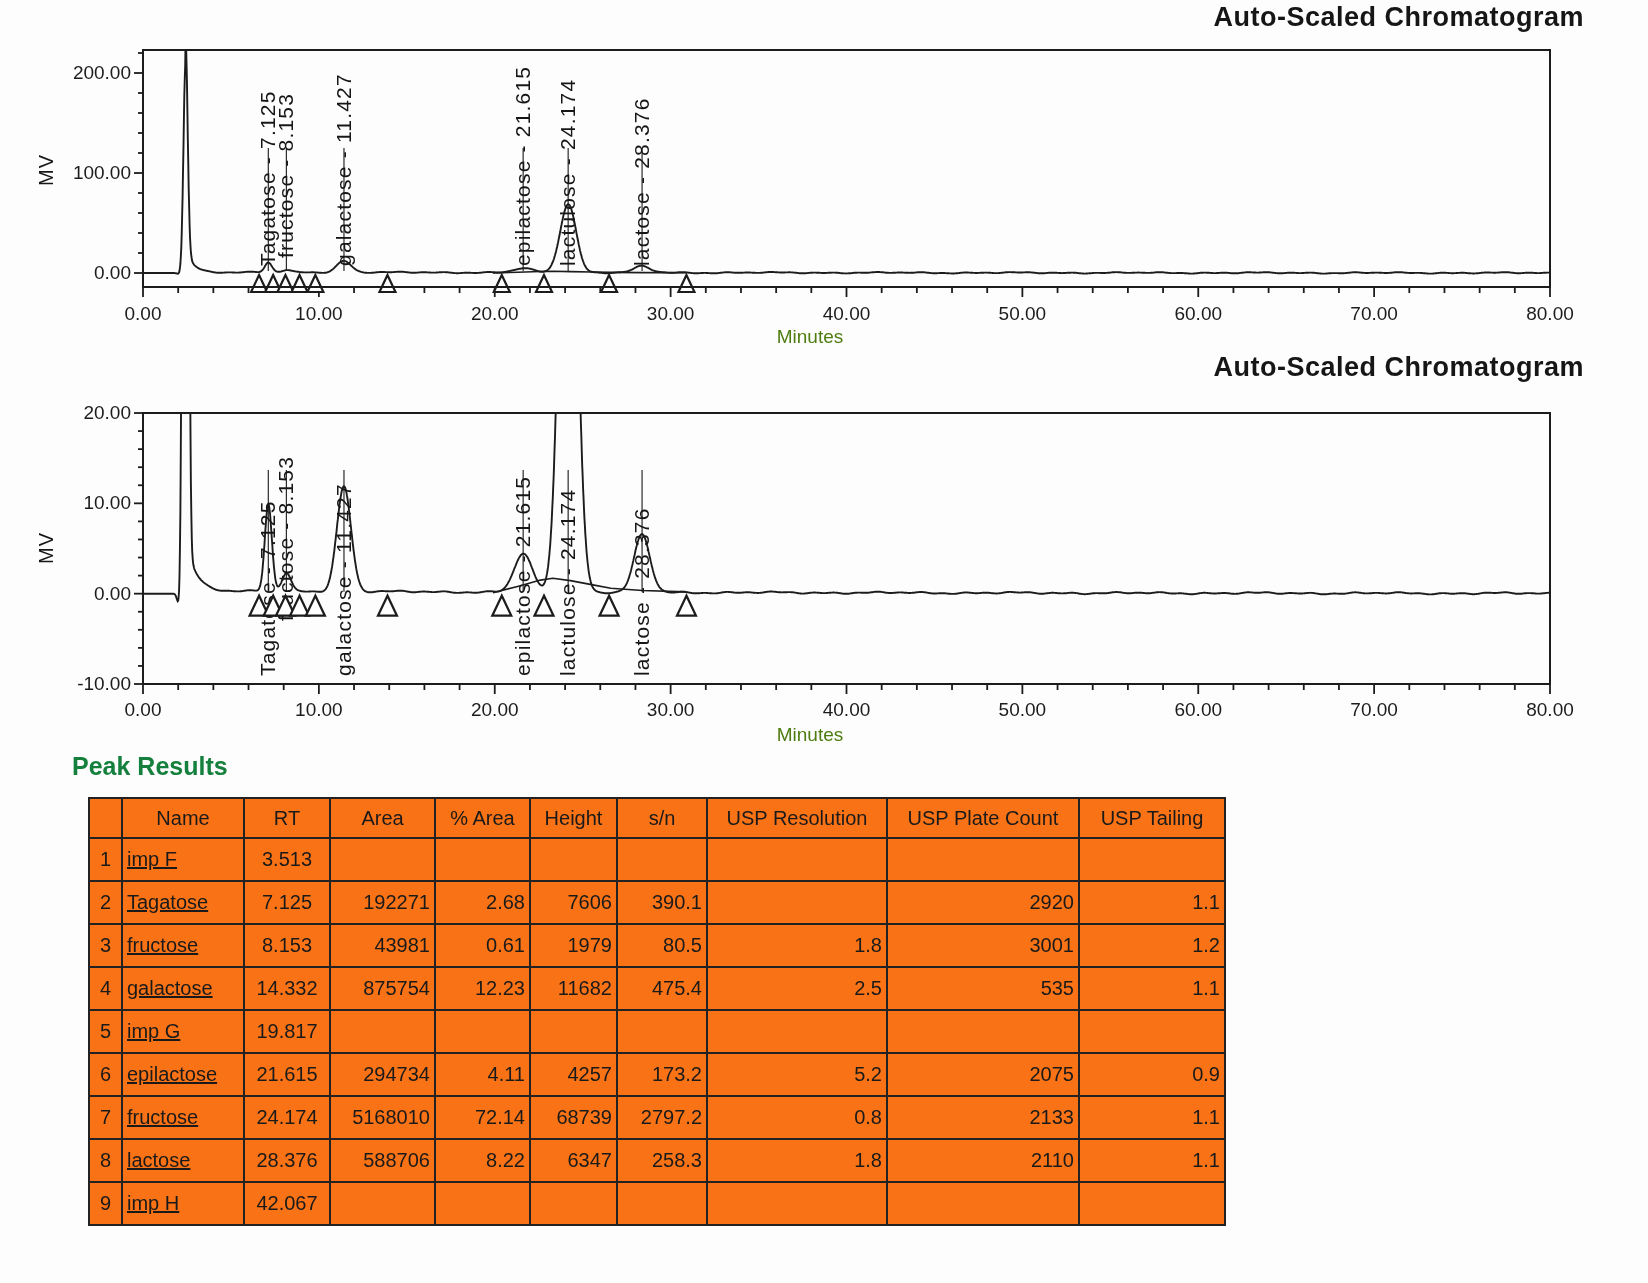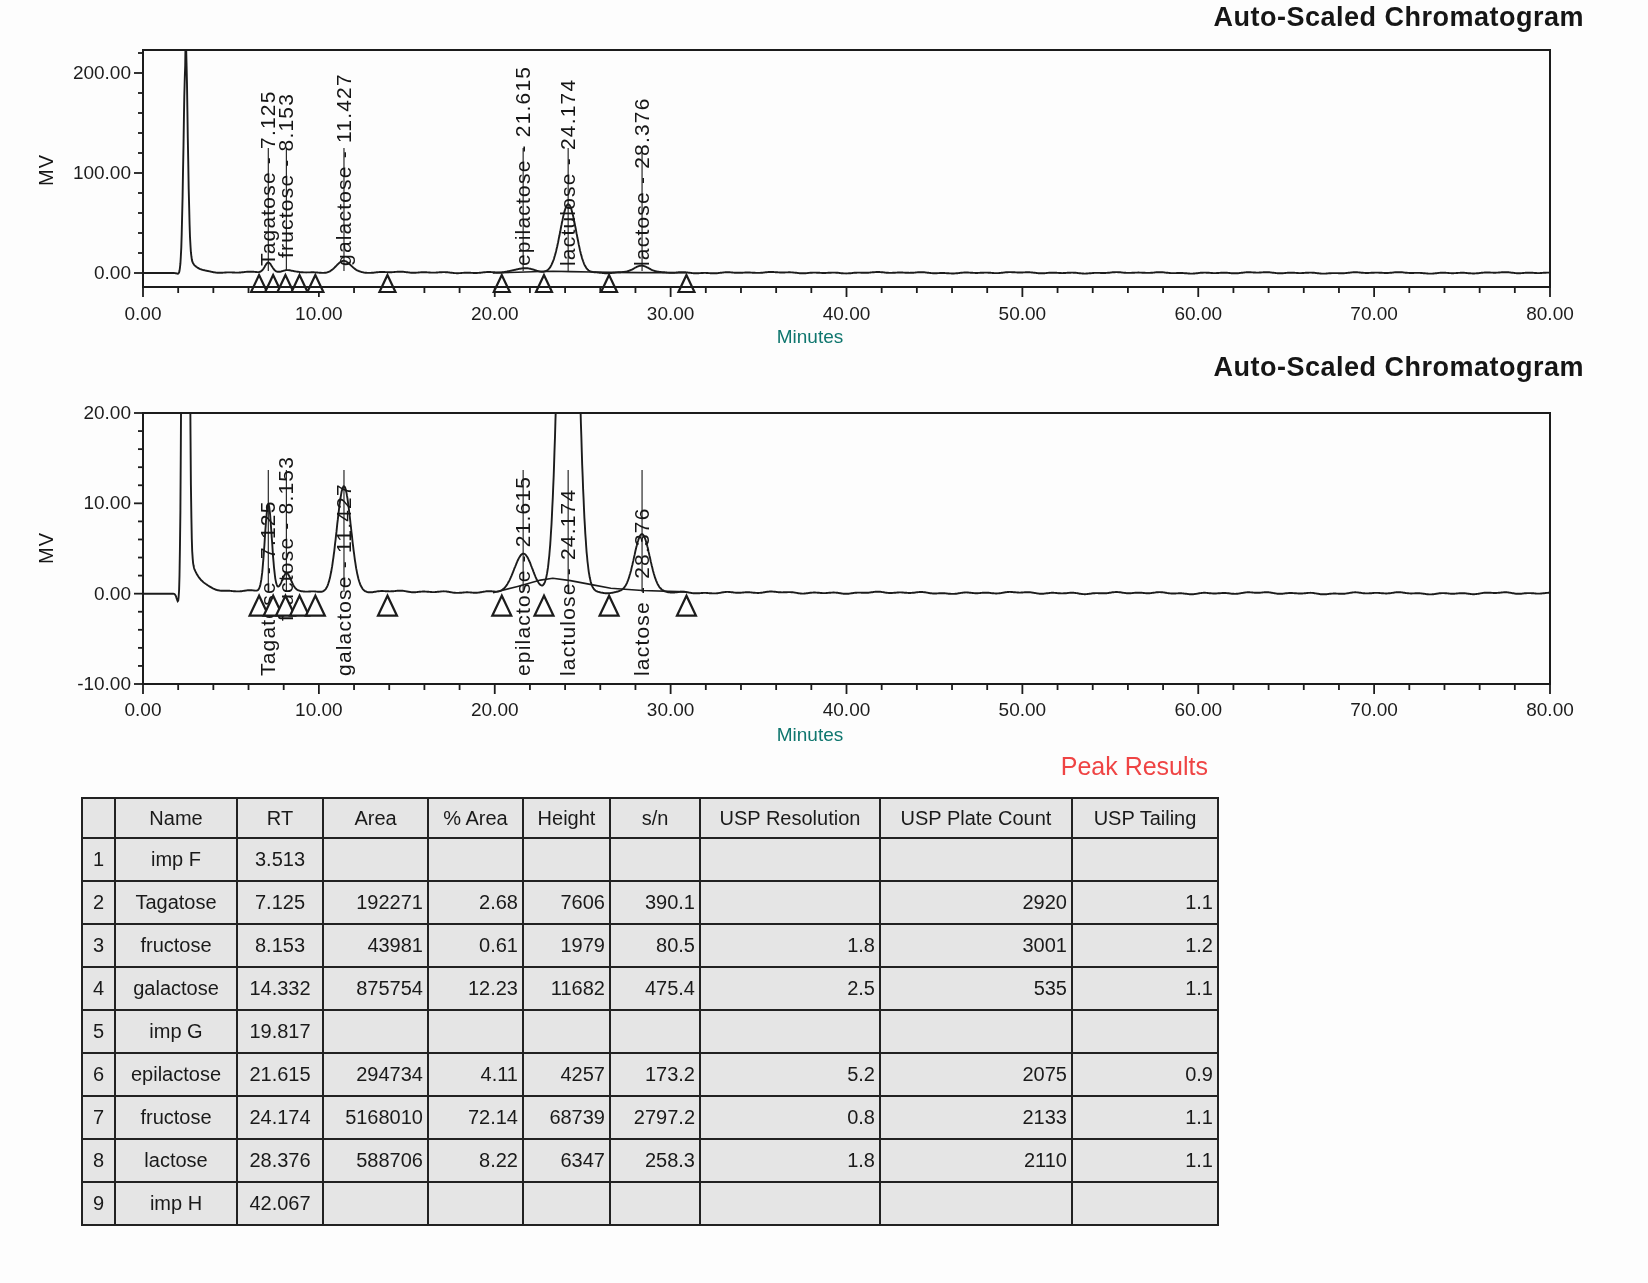--- a/index.html
+++ b/index.html
@@ -6,41 +6,41 @@
   .page{
     position:relative;width:1648px;height:1283px;background:#fdfdfd;
     font-family:"Liberation Sans","DejaVu Sans",sans-serif;color:#141414;overflow:hidden;
   }
   .chart-title{
     position:absolute;left:0;width:1584px;text-align:right;
     font-size:27px;font-weight:bold;color:#161616;letter-spacing:0.5px;
   }
   .x-axis-title{
     position:absolute;left:0;width:1620px;text-align:center;
-    font-size:19px;color:#0f766e;
+    font-size:19px;color:#4d7c0f;
   }
   .y-axis-title{
     position:absolute;transform:translate(-50%,-50%) rotate(-90deg);
     font-size:20px;color:#161616;letter-spacing:1px;
   }
   svg.canvas{position:absolute;left:0;top:0;}
   .table-title{
-    position:absolute;left:72px;top:752px;width:1136px;text-align:right;
-    font-size:25px;font-weight:normal;color:#ef4444;
+    position:absolute;left:72px;top:752px;width:1136px;text-align:left;
+    font-size:25px;font-weight:bold;color:#15803d;
   }
   table.results{
-    position:absolute;left:81px;top:797px;border-collapse:collapse;
-    table-layout:fixed;font-size:20px;color:#1a1a1a;background:#e5e5e5;
+    position:absolute;left:88px;top:797px;border-collapse:collapse;
+    table-layout:fixed;font-size:20px;color:#1a1a1a;background:#f97316;
   }
   table.results th, table.results td{
     border:2px solid #222222;padding:0 4px;height:41px;overflow:hidden;
     font-weight:normal;white-space:nowrap;
   }
   table.results th{height:38px;text-align:center;}
-  td.al{text-align:center;padding-left:11px;}
+  td.al{text-align:left;padding-left:11px;text-decoration:underline;}
   td.ac{text-align:center;}
   td.ar{text-align:right;padding-right:13px;}
 </style>
 </head>
 <body>
 
 <div class="page">
 
   <svg class="canvas" id="plot-canvas" width="1648" height="1283">
       <defs>

